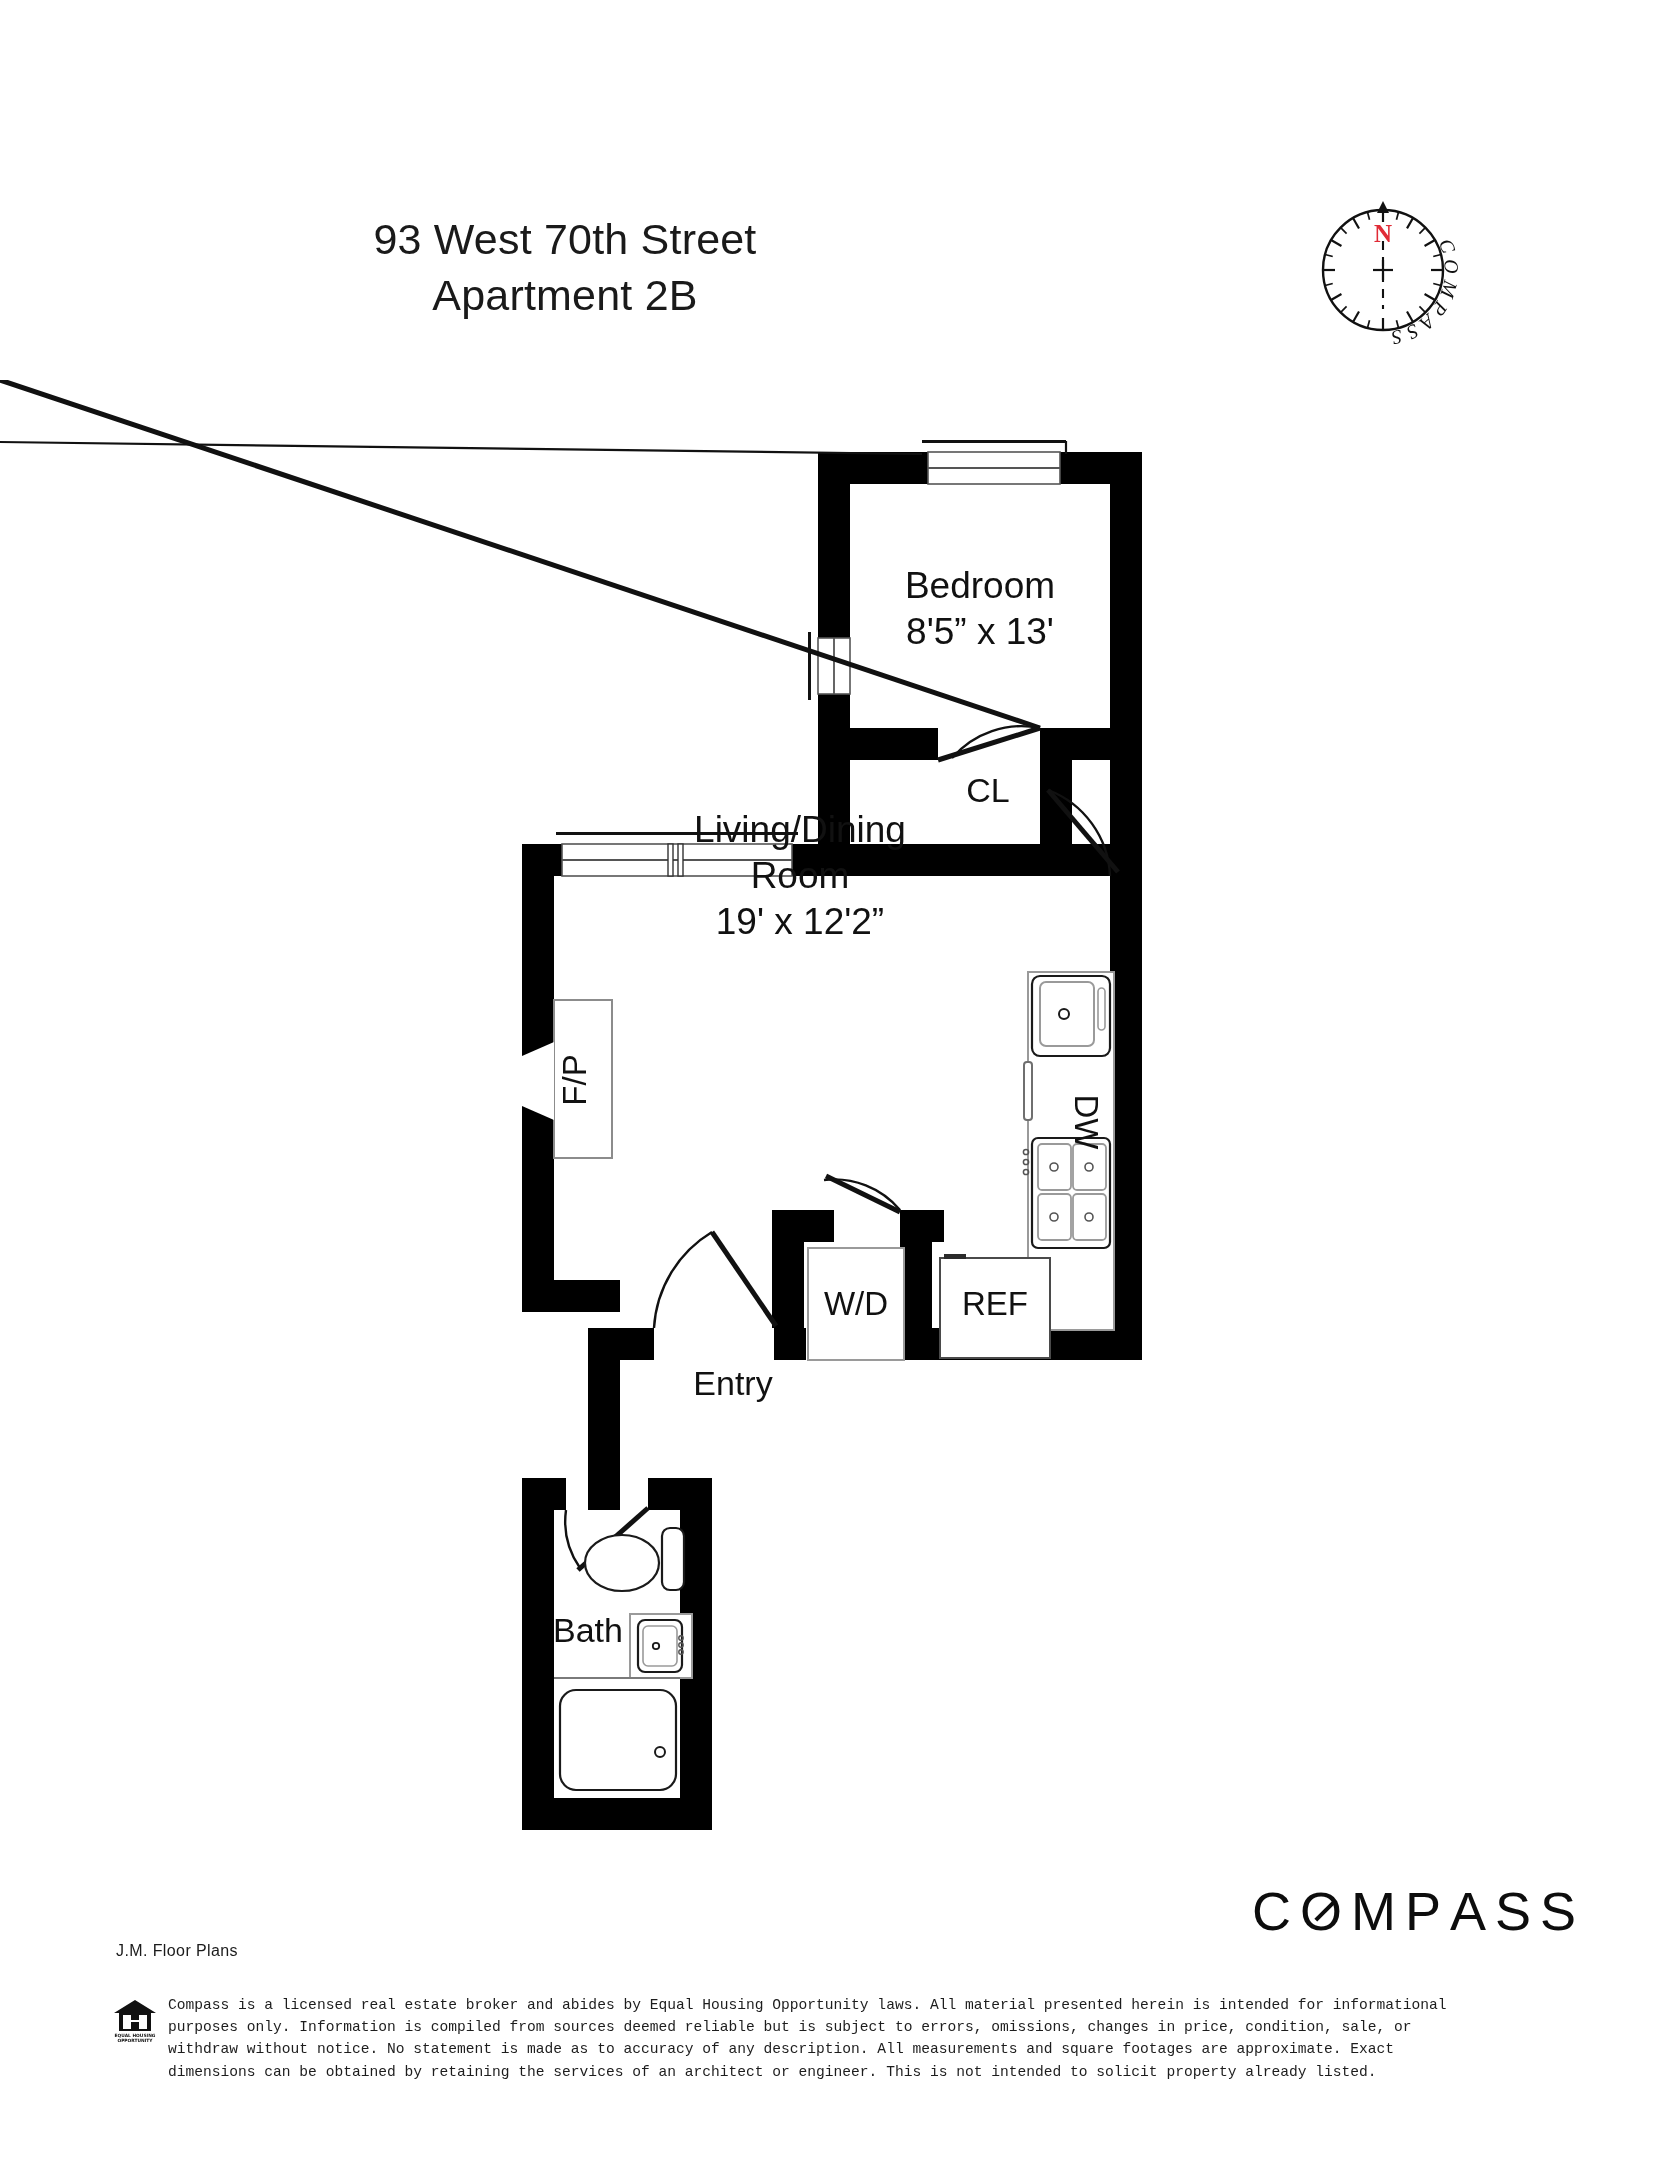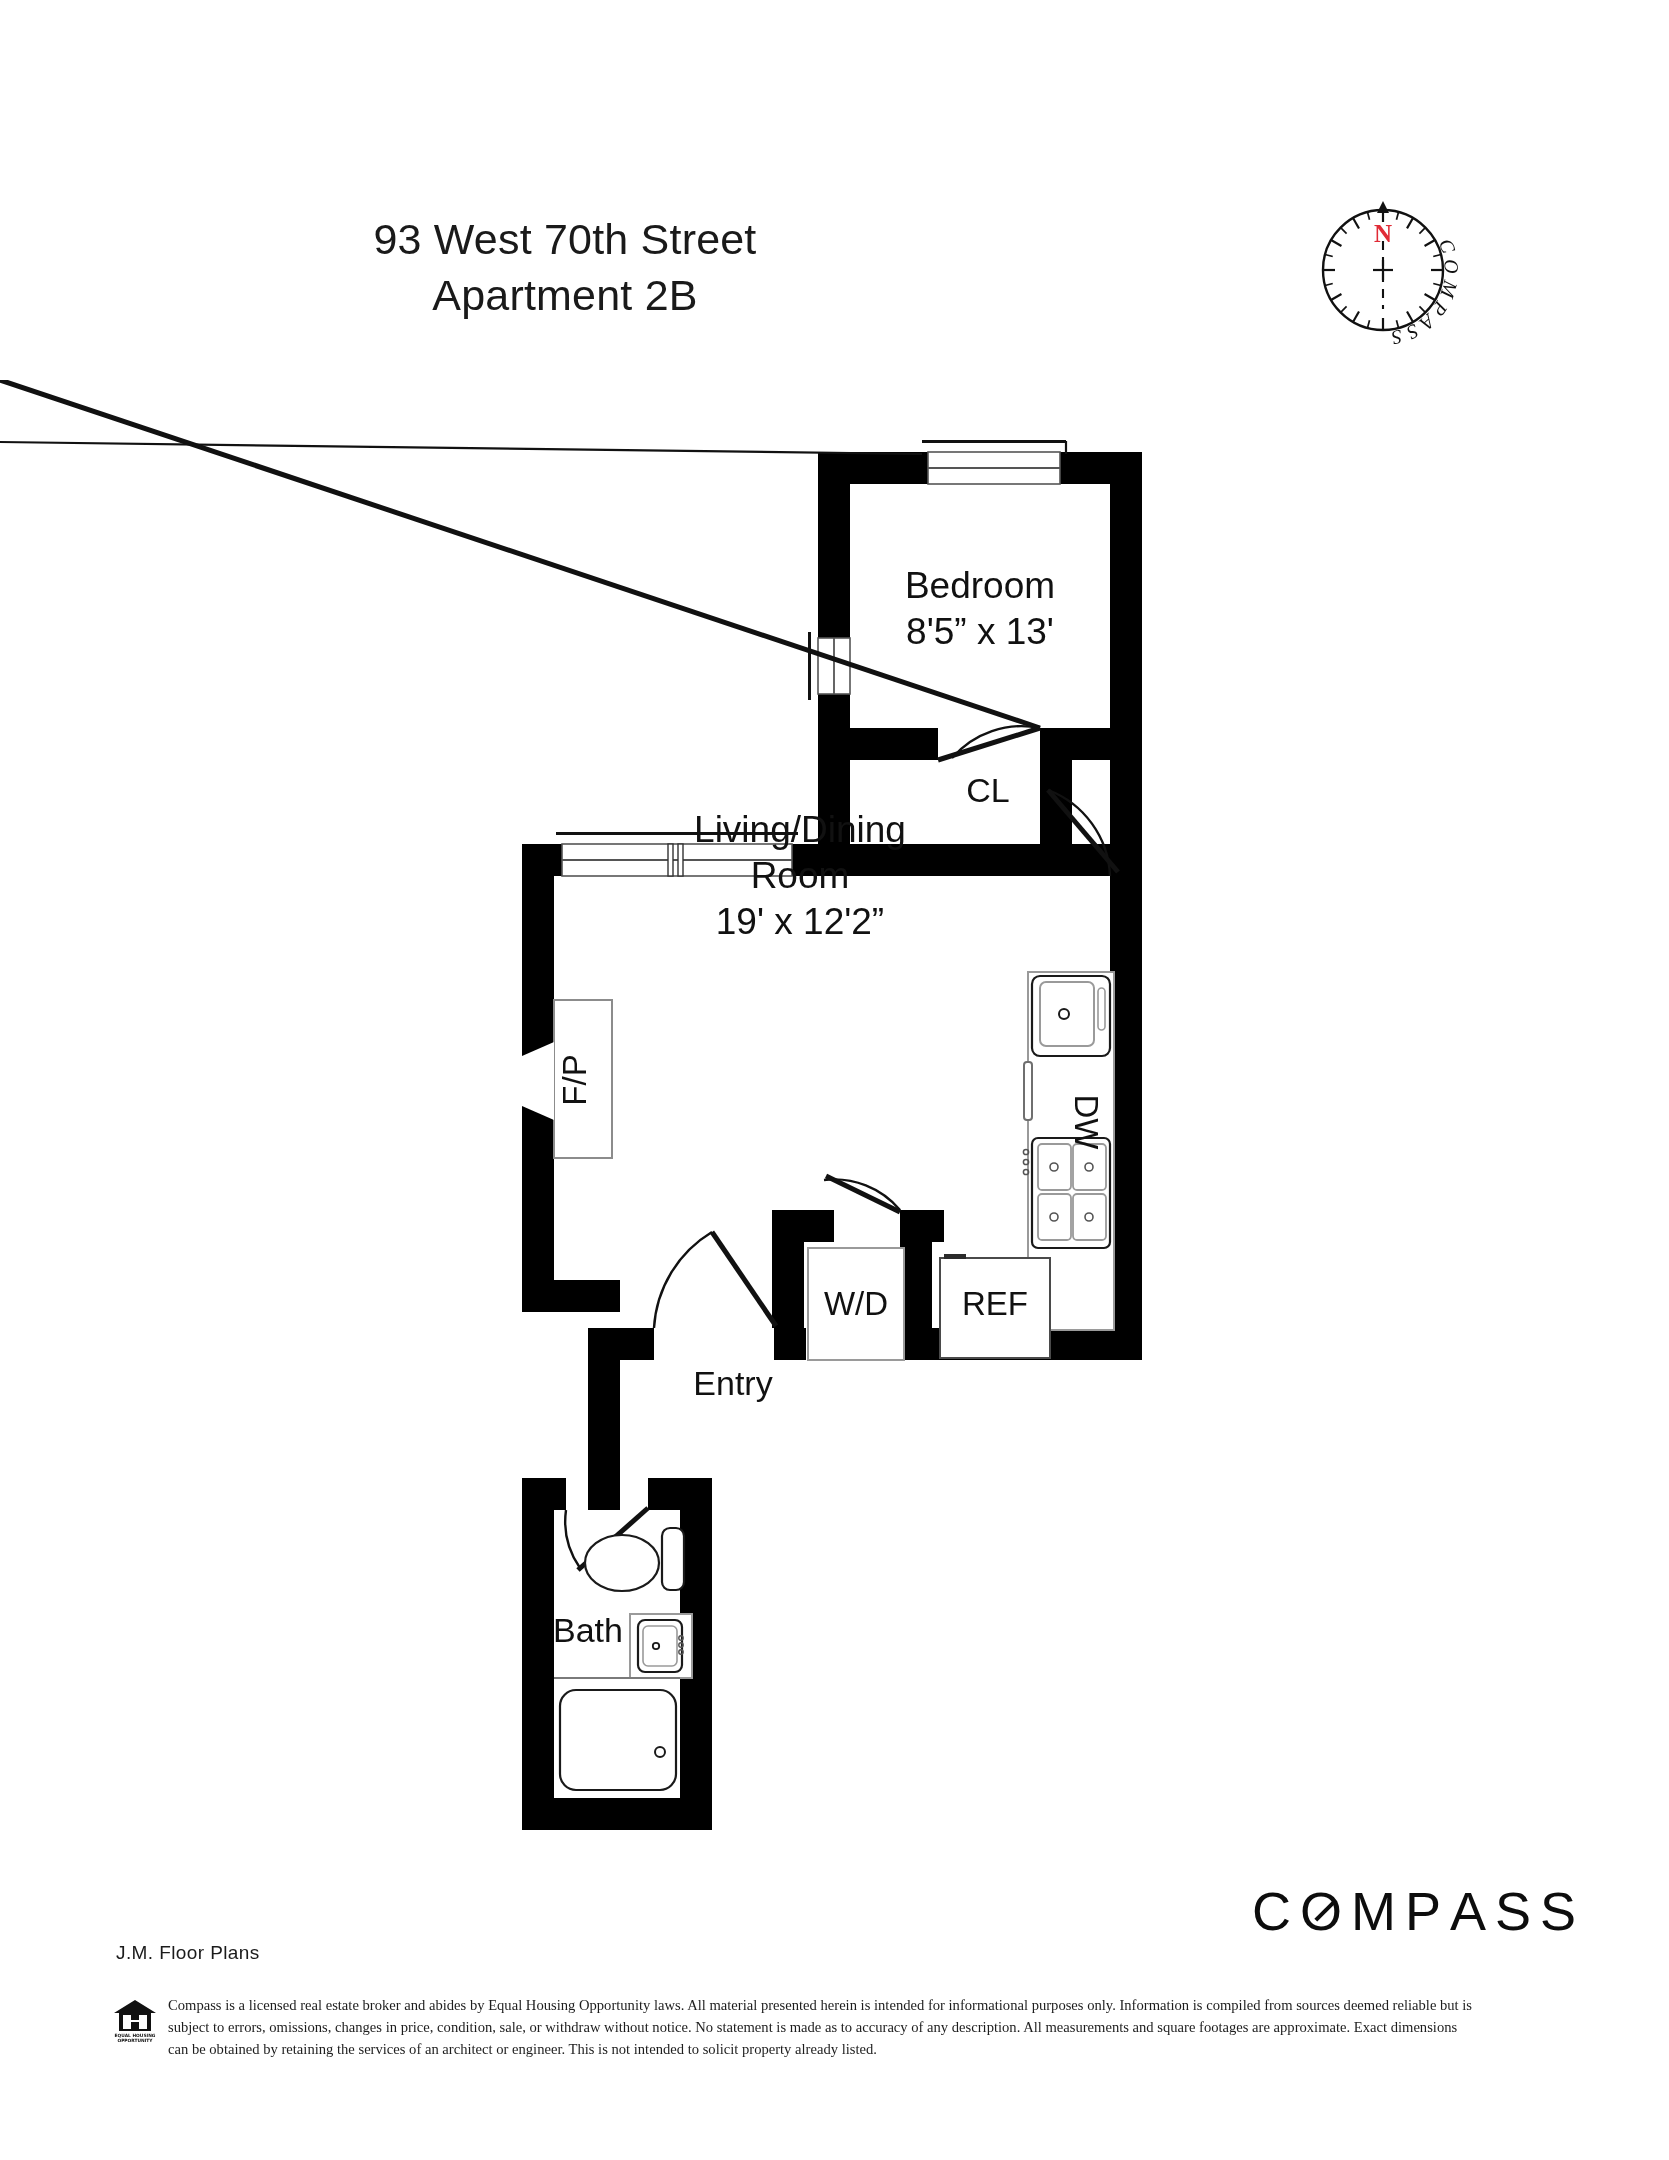--- a/index.html
+++ b/index.html
@@ -58,21 +58,21 @@
   
   #footer {
     position: absolute;
     left: 0; bottom: 0;
     width: 1669px;
     height: 300px;
   }
   #credit-line {
     position: absolute;
     left: 116px; top: 82px;
-    font-size: 19px;
+    font-size: 16px;
     color: #1b1b1b;
     letter-spacing: 0.4px;
   }
   #compass-wordmark {
     position: absolute;
     right: 84px; top: 20px;
     font-size: 54px;
     letter-spacing: 9px;
     font-weight: 400;
     color: #0d0d0d;
@@ -96,21 +96,21 @@
     left: 112px; top: 138px;
     width: 46px; height: 46px;
   }
   #disclaimer {
     position: absolute;
     left: 168px; top: 134px;
     width: 1310px;
     font-size: 14.6px;
     line-height: 1.52;
     color: #1d1d1d;
-    font-family: Liberation Serif, serif;
+    font-family: Liberation Mono, monospace;
   }
   #disclaimer p { margin: 0; }
 </style>
 </head>
 <body>
 
 <div id="header">
 
   <div id="title-block">
     <span class="title-line">93 West 70th Street</span>

